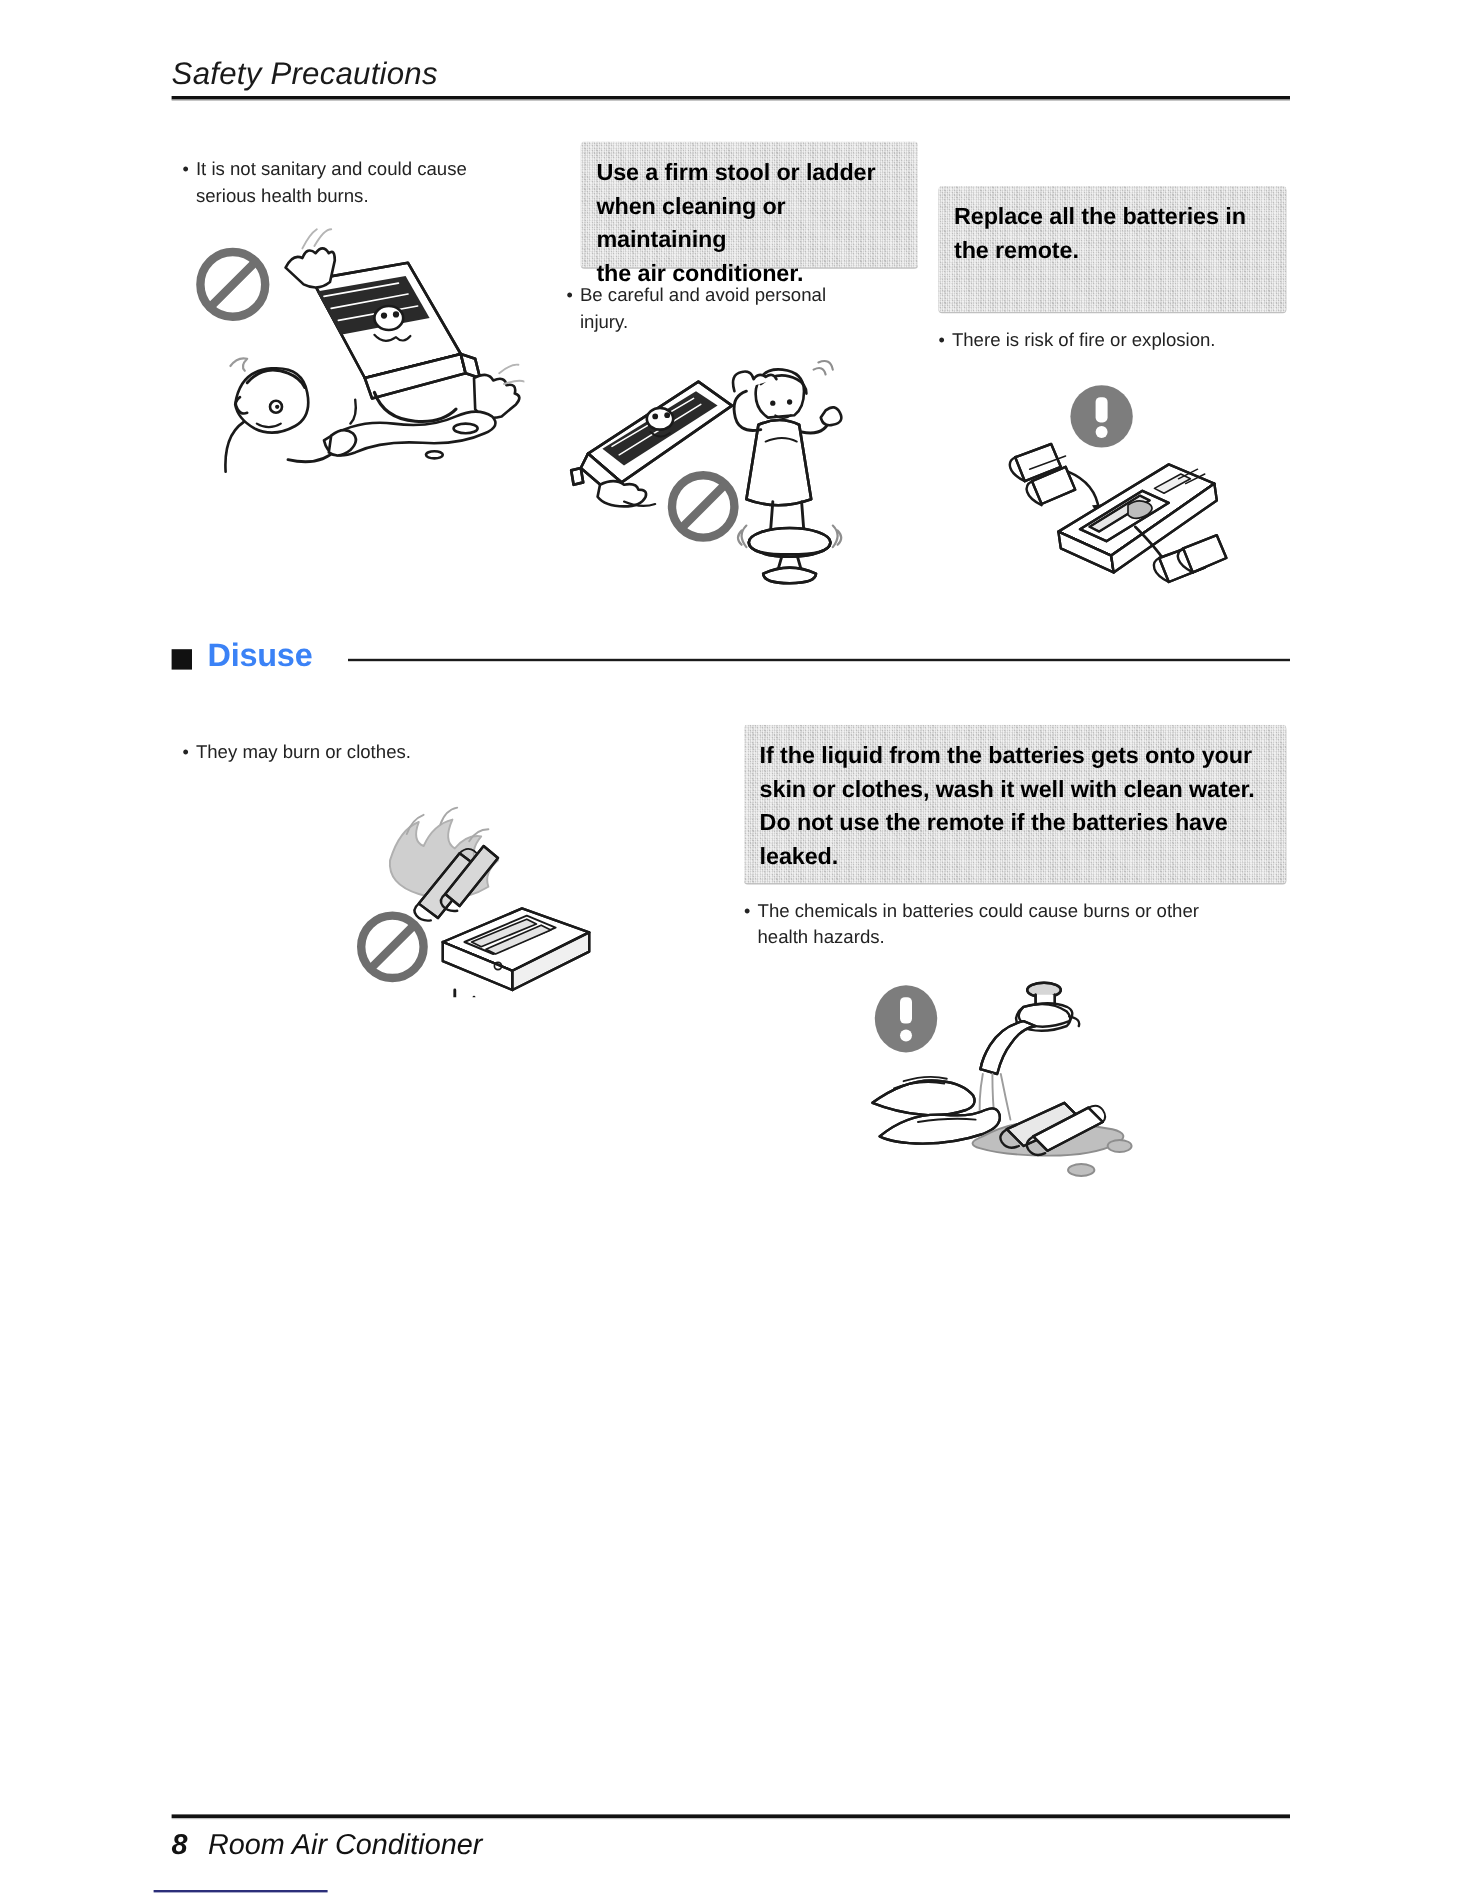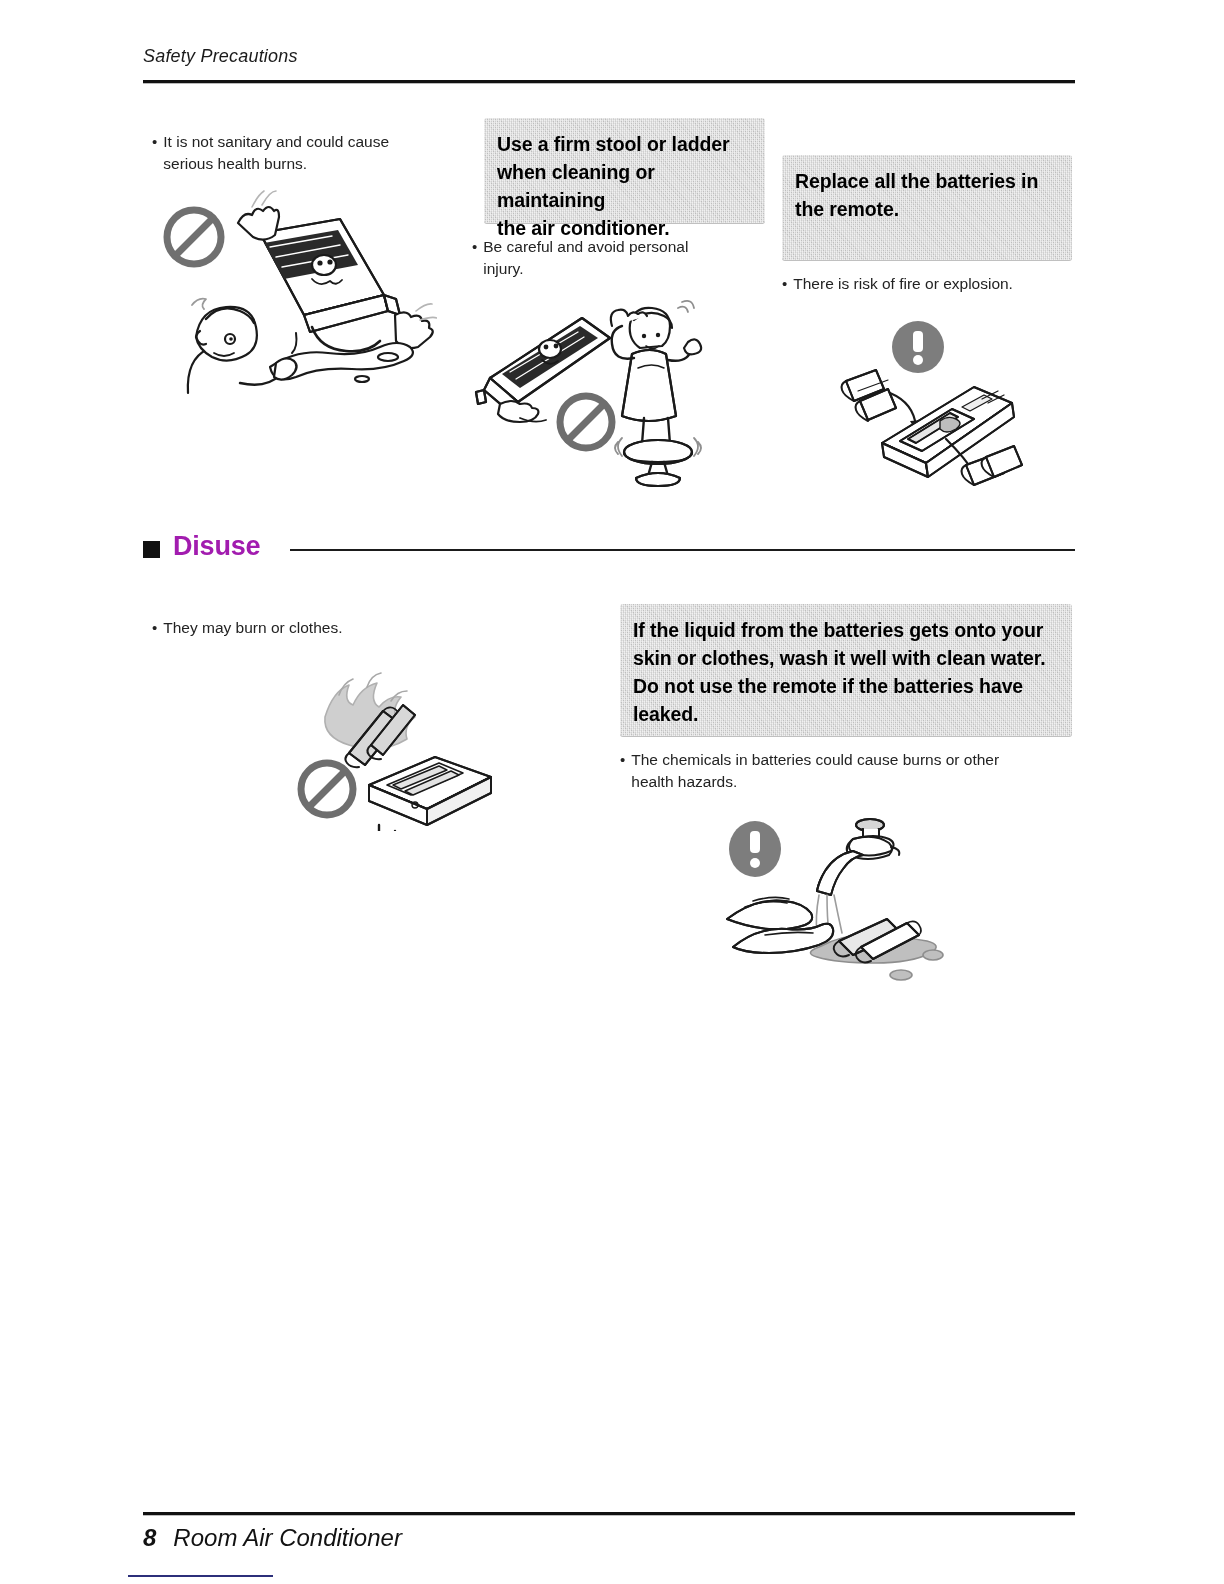--- a/index.html
+++ b/index.html
@@ -11,21 +11,21 @@
     position:relative;
     overflow:hidden;
   }
 
   
   .page { position:absolute; inset:0; }
 
   
   .running-head {
     position:absolute; left:143px; top:46px;
-    font-style:italic; font-size:18px; letter-spacing:.2px;
+    font-style:italic; font-size:26px; letter-spacing:.2px;
     color:#1a1a1a;
     text-align:right;
   }
   .head-rule {
     position:absolute; left:143px; top:80px; width:932px; height:3px;
     background:#111;
   }
   .head-rule::after{
     content:""; position:absolute; left:0; top:3px; width:100%; height:1px;
     background:#b9b9b9;
@@ -68,21 +68,21 @@
   .illus { position:relative; margin-top:6px; }
   .illus svg { display:block; }
 
   
   .section { position:absolute; left:143px; top:533px; width:932px; height:34px; }
   .sec-square {
     position:absolute; left:0; top:8px; width:17px; height:17px; background:#111;
   }
   .sec-title {
     position:absolute; left:30px; top:-2px;
-    font-size:27px; font-weight:bold; letter-spacing:-.2px; color:#a21caf;
+    font-size:27px; font-weight:bold; letter-spacing:-.2px; color:#3b82f6;
   }
   .sec-rule {
     position:absolute; left:147px; top:16px; right:0; height:2px; background:#1b1b1b;
   }
 
   
   .foot-rule {
     position:absolute; left:143px; top:1512px; width:932px; height:3px; background:#111;
   }
   .foot-rule::after{

